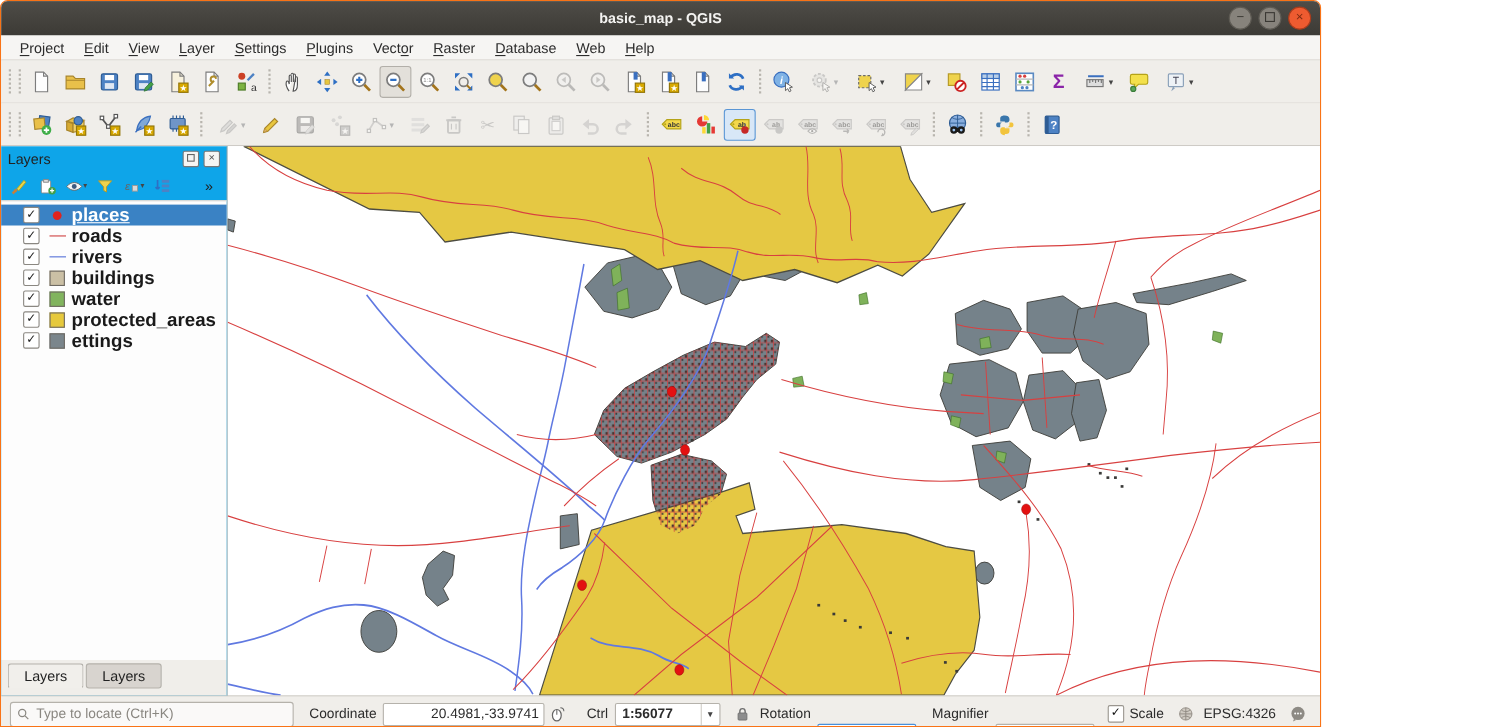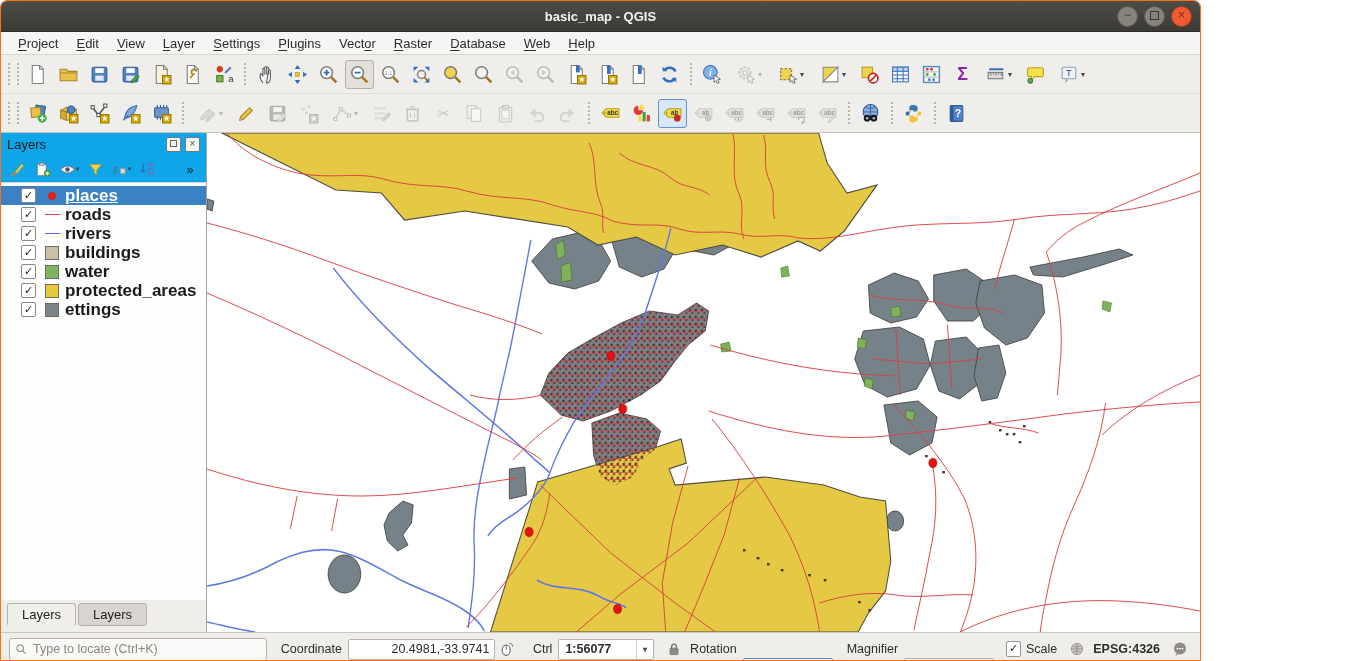--- a/index.html
+++ b/index.html
@@ -74,21 +74,21 @@
   .combo .arr{position:absolute;right:0;top:0;bottom:0;width:16px;border-left:1px solid #cfccc6;
               display:flex;align-items:center;justify-content:center;font-size:8px;color:#444;}
   .spin{width:72px;position:relative;padding-right:16px;margin-top:39px;}
   .spin.focus{border:1px solid #4a90d9;}
   .spin .ud{position:absolute;right:1px;top:0;bottom:0;width:14px;display:flex;flex-direction:column;
             align-items:center;justify-content:center;font-size:6.5px;color:#444;line-height:6px;}
   .sicon{margin:0 4px;display:flex;align-items:center;}
   .sicon svg{width:16px;height:16px;}
   .rchk{width:14px;height:14px;background:#fff;border:1px solid #9a968f;border-radius:2px;font-size:11px;
         line-height:13px;text-align:center;color:#111;margin:0 5px 0 12px;}
-  .crs{margin-left:4px;font-weight:bold;}
+  .crs{margin-left:4px;}
 </style>
 </head>
 <body>
 
 <div id="win">
   <div class="titlebar">
     <span class="title">basic_map - QGIS</span>
     <span class="winbtns">
       <span class="wbtn">−</span>
       <span class="wbtn"><span class="sq"></span></span>

